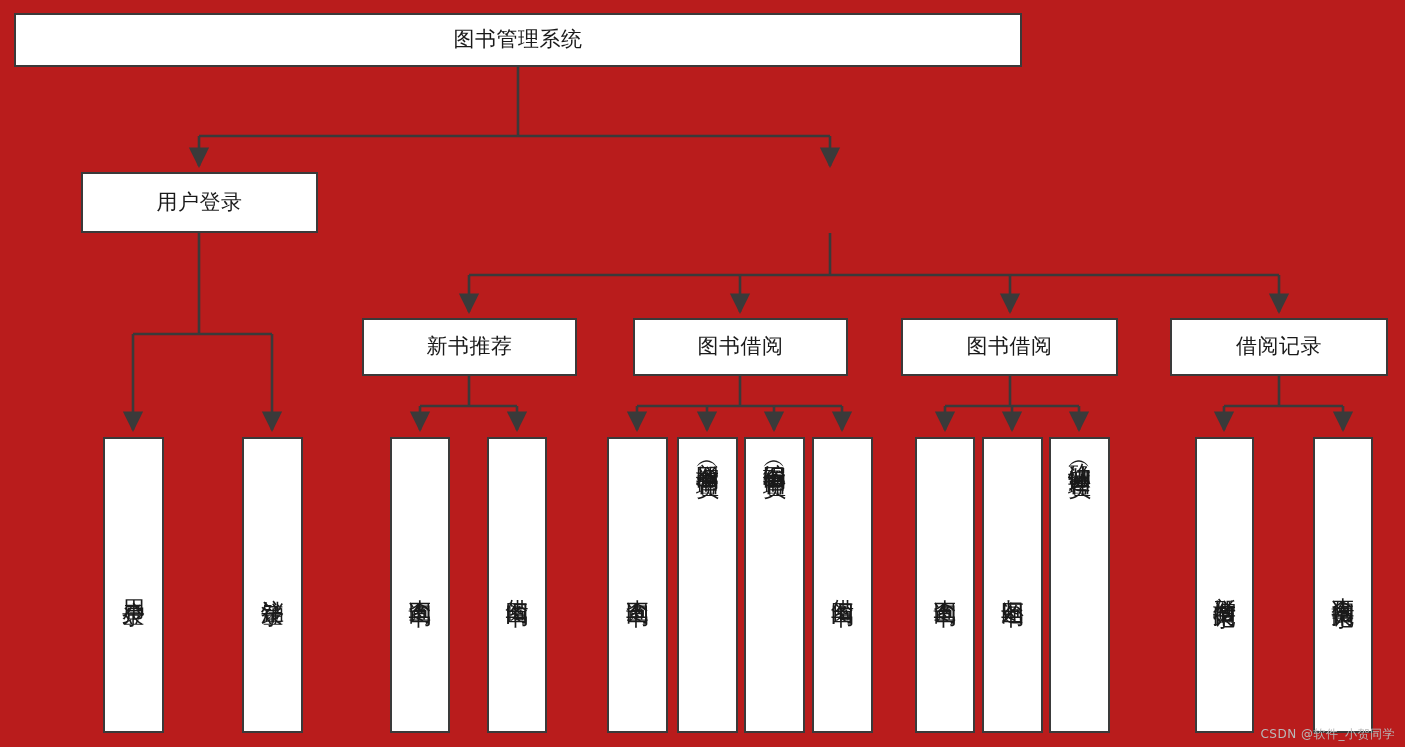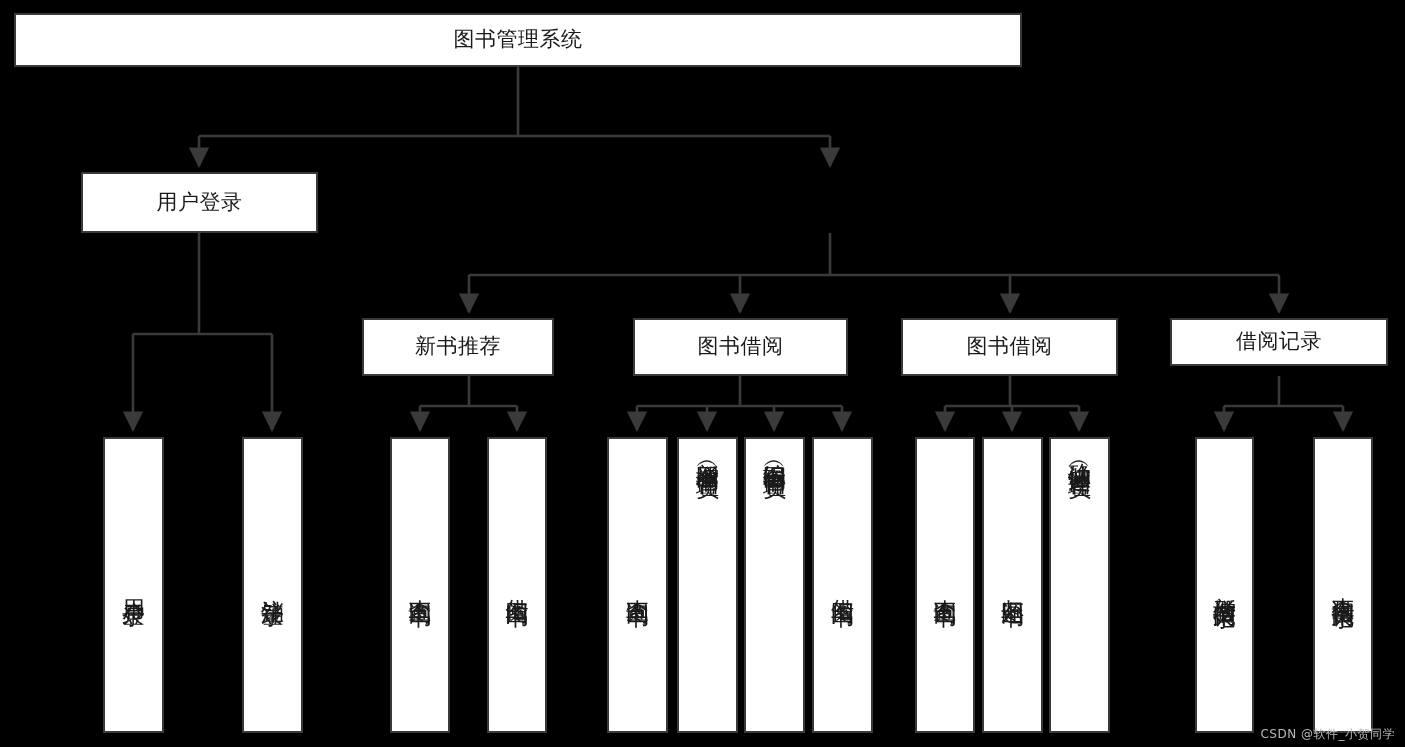--- a/index.html
+++ b/index.html
@@ -7,21 +7,21 @@
     padding: 0;
     background: #ffffff;
   }
   body {
     font-family: "DejaVu Sans", "Liberation Sans", sans-serif;
   }
   #canvas {
     position: relative;
     width: 1405px;
     height: 747px;
-    background: #000000;
+    background: #b91c1c;
     overflow: hidden;
   }
   #edges {
     position: absolute;
     left: 0;
     top: 0;
     width: 1405px;
     height: 747px;
     pointer-events: none;
   }
@@ -136,33 +136,33 @@
 
   <div class="node h" style="left:14px; top:13px; width:1008px; height:54px;">
     <span class="node-label">图书管理系统</span>
   </div>
 
   <div class="node h" style="left:81px; top:172px; width:237px; height:61px;">
     <span class="node-label">用户登录</span>
   </div>
 
 
-  <div class="node h" style="left:362px; top:318px; width:192px; height:58px;">
+  <div class="node h" style="left:362px; top:318px; width:215px; height:58px;">
     <span class="node-label">新书推荐</span>
   </div>
 
   <div class="node h" style="left:633px; top:318px; width:215px; height:58px;">
     <span class="node-label">图书借阅</span>
   </div>
 
   <div class="node h" style="left:901px; top:318px; width:217px; height:58px;">
     <span class="node-label">图书借阅</span>
   </div>
 
-  <div class="node h" style="left:1170px; top:318px; width:218px; height:48px;">
+  <div class="node h" style="left:1170px; top:318px; width:218px; height:58px;">
     <span class="node-label">借阅记录</span>
   </div>
 
   <div class="node v mid" style="left:103px; top:437px; width:61px; height:296px;">
     <span class="node-label">用户登录</span>
   </div>
 
   <div class="node v mid" style="left:242px; top:437px; width:61px; height:296px;">
     <span class="node-label">注销登录</span>
   </div>

